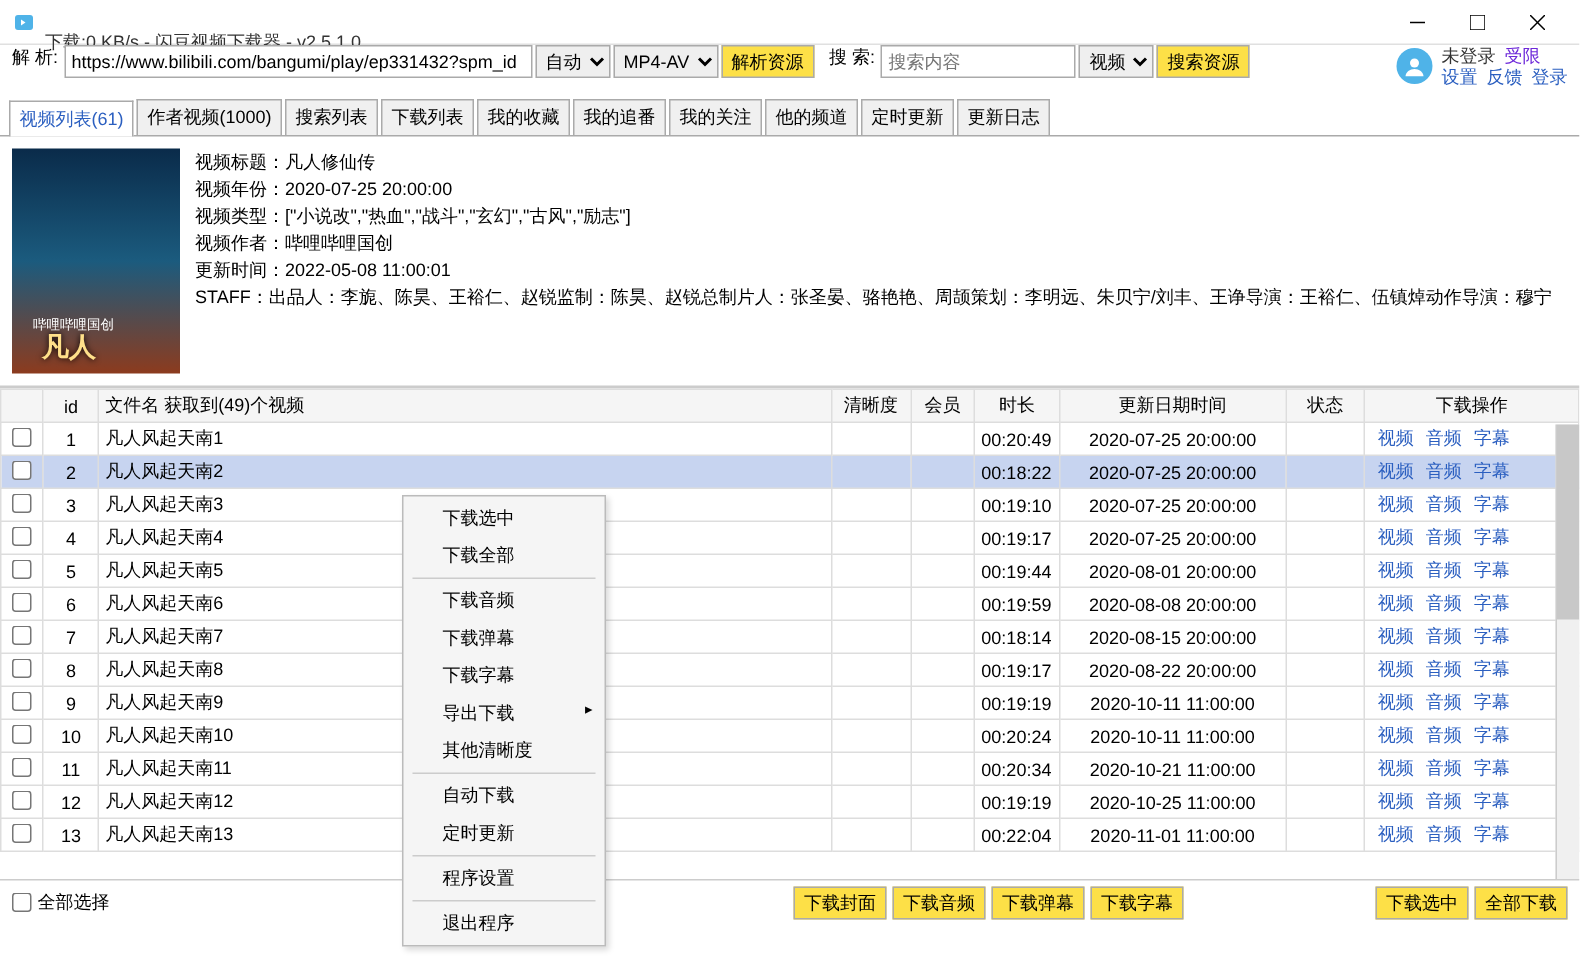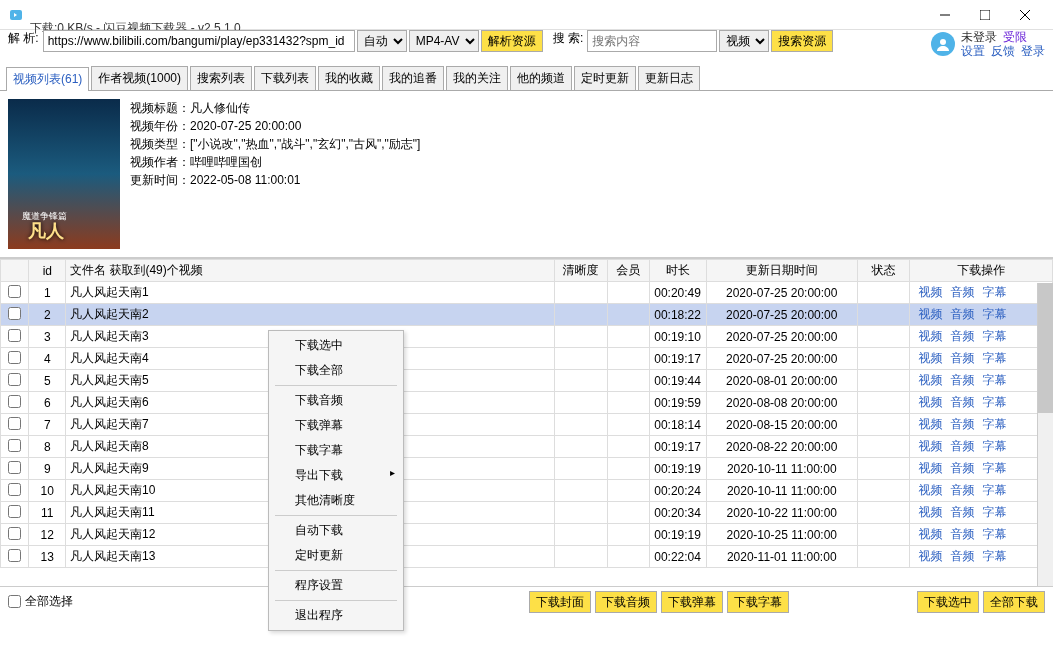--- a/index.html
+++ b/index.html
@@ -113,29 +113,30 @@
     <div class="tab">我的收藏</div>
     <div class="tab">我的追番</div>
     <div class="tab">我的关注</div>
     <div class="tab">他的频道</div>
     <div class="tab">定时更新</div>
     <div class="tab">更新日志</div>
   </div>
 
 <div class="info-panel">
   <div class="poster">
-    <div class="poster-sub">魔道争锋篇</div>
+    <div class="poster-sub">哔哩哔哩国创</div>
     <div class="poster-title">凡人</div>
   </div>
   <div class="info-text">
     <div>视频标题：凡人修仙传</div>
     <div>视频年份：2020-07-25 20:00:00</div>
     <div>视频类型：["小说改","热血","战斗","玄幻","古风","励志"]</div>
     <div>视频作者：哔哩哔哩国创</div>
     <div>更新时间：2022-05-08 11:00:01</div>
+    <div>STAFF：出品人：李旎、陈昊、王裕仁、赵锐监制：陈昊、赵锐总制片人：张圣晏、骆艳艳、周颉策划：李明远、朱贝宁/刘丰、王诤导演：王裕仁、伍镇焯动作导演：穆宁</div>
   </div>
 </div>
 
 <div class="table-wrap">
   <table class="tbl">
     <thead>
         <tr>
       <th class="col-chk"></th>
       <th class="col-id">id</th>
       <th class="col-name" style="text-align:left">文件名      获取到(49)个视频</th>
@@ -258,21 +259,21 @@
           <td></td>
           <td class="ops"><span class="link">视频</span><span class="link">音频</span><span class="link">字幕</span></td>
         </tr>
         <tr>
           <td class="c"><input type="checkbox" style=""></td>
           <td class="c">11</td>
           <td>凡人风起天南11</td>
           <td></td>
           <td></td>
           <td>00:20:34</td>
-          <td class="c">2020-10-22 11:00:00</td>
+          <td class="c">2020-10-21 11:00:00</td>
           <td></td>
           <td class="ops"><span class="link">视频</span><span class="link">音频</span><span class="link">字幕</span></td>
         </tr>
         <tr>
           <td class="c"><input type="checkbox" style=""></td>
           <td class="c">12</td>
           <td>凡人风起天南12</td>
           <td></td>
           <td></td>
           <td>00:19:19</td>

